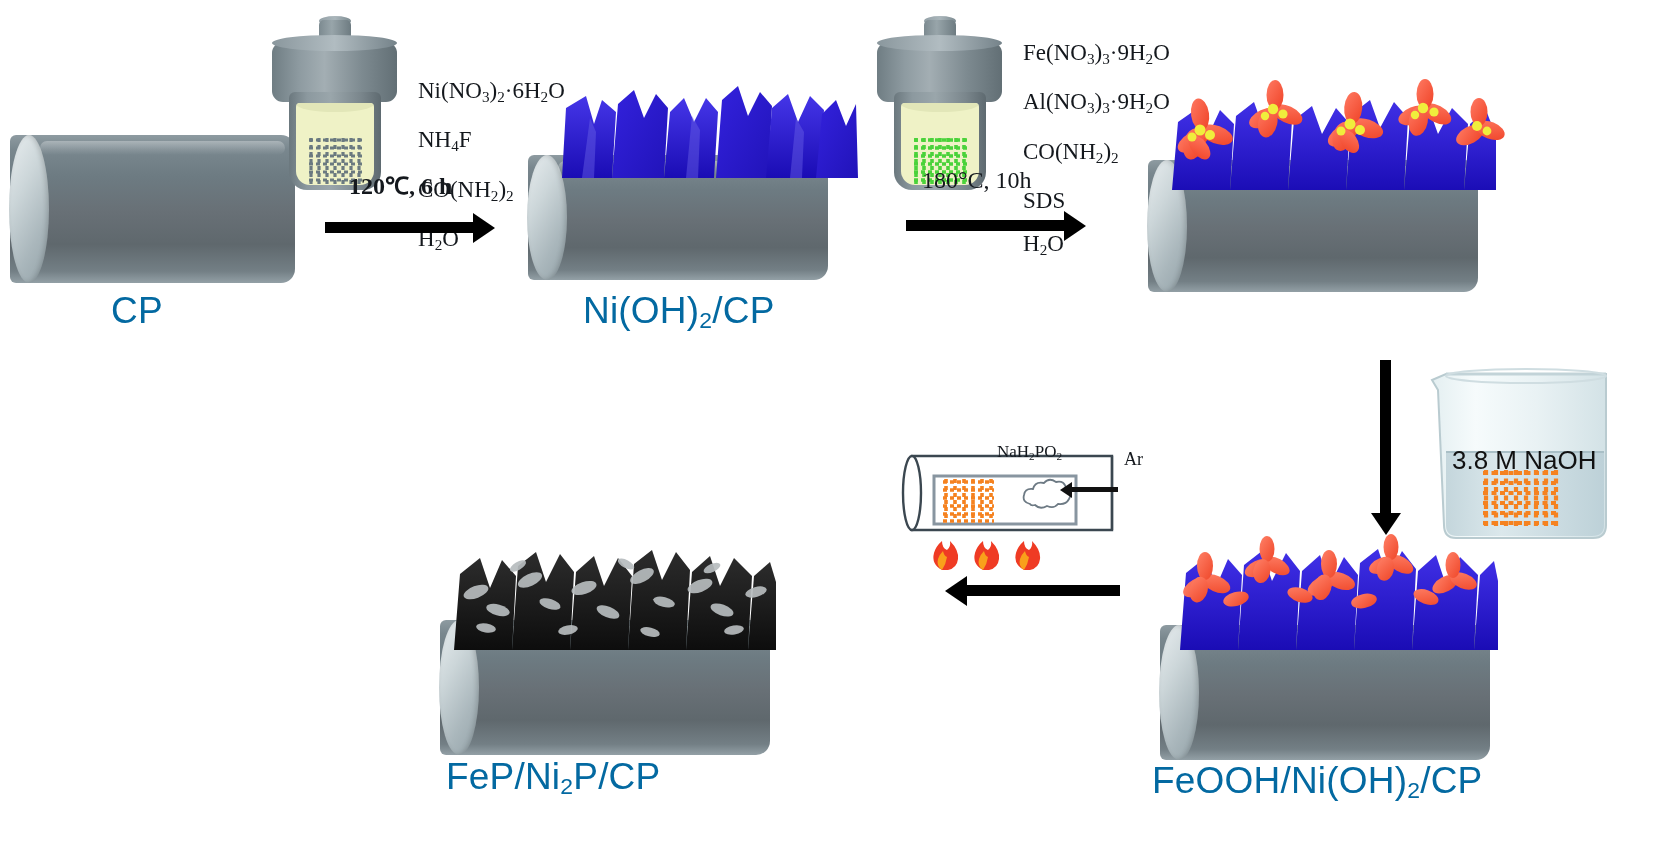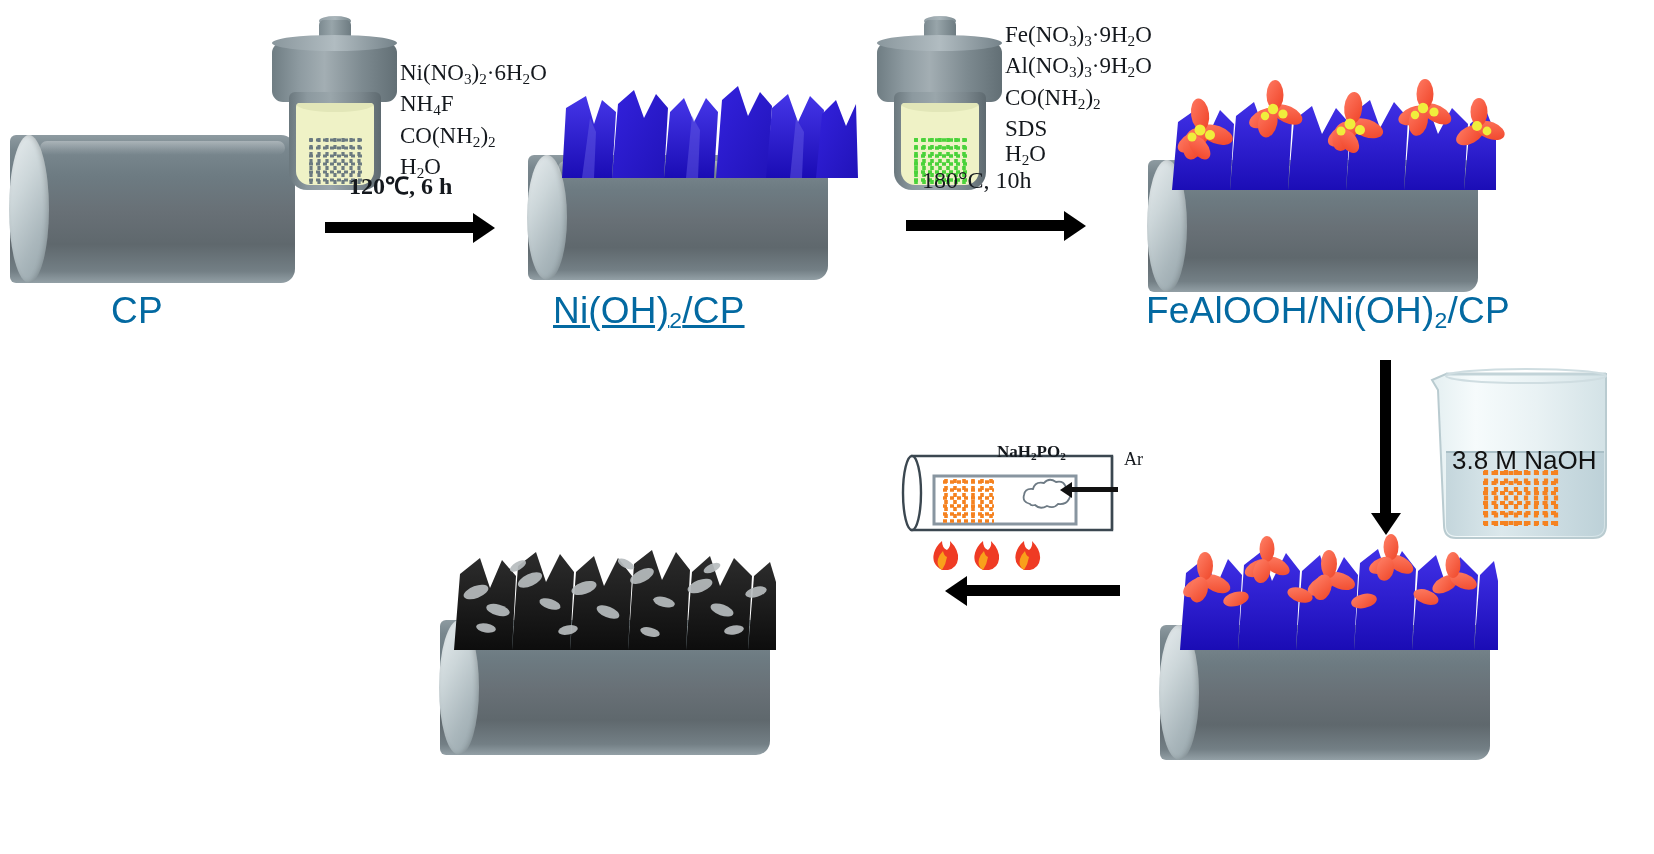--- a/index.html
+++ b/index.html
@@ -3,21 +3,21 @@
 <meta charset="utf-8">
 <style>
   html,body{margin:0;padding:0;background:#ffffff;}
   body{width:1654px;height:854px;position:relative;overflow:hidden;
        font-family:"Liberation Serif",serif;color:#111;}
   .stage{position:absolute;left:0;top:0;width:1654px;height:854px;}
 
   
   .reagents{position:absolute;font-family:"Liberation Serif",serif;font-size:23px;
             line-height:25px;color:#14181d;white-space:nowrap;}
-  .reagents div{margin:0;padding:0;}
+  .reagents div{margin:18px;padding:0;}
   .reagents sub{font-size:0.66em;vertical-align:-0.28em;}
   .cond{position:absolute;font-family:"Liberation Serif",serif;font-size:24px;
         color:#14181d;white-space:nowrap;}
   .caption{position:absolute;font-family:"Liberation Sans",sans-serif;
            font-size:37px;color:#0369a1;white-space:nowrap;letter-spacing:.2px;}
   .caption sub{font-size:0.62em;vertical-align:-0.22em;}
 
   
   .arrow-h{position:absolute;height:11px;background:#000;}
   .arrow-h:after{content:"";position:absolute;right:-20px;top:-9.5px;
@@ -70,21 +70,21 @@
                  #7a868c 78%,#5e6a70 100%);}
   .auto .liquid{position:absolute;left:7px;right:7px;bottom:5px;
       border-radius:4px 4px 14px 14px;overflow:hidden;}
   .auto .liq-top{position:absolute;left:0;right:0;top:-7px;height:16px;
       border-radius:50%;background:#e2e6b8;}
 
   
   .beaker{position:absolute;}
 
   
-  .furnace{position:absolute;font-weight:bold;}
+  .furnace{position:absolute;}
 
   
   .grow{position:absolute;}
   svg{display:block;overflow:visible;}
 </style>
 </head>
 <body>
 
 <div class="stage">
 
@@ -168,21 +168,21 @@
       <path d="M156,100 L162,22 L178,8 L188,38 L200,14 L212,28 L208,100 Z" fill="url(#blu2)"></path>
       <path d="M206,100 L212,30 L228,16 L238,44 L250,18 L264,32 L260,100 Z"></path>
       <path d="M256,100 L262,36 L276,22 L286,48 L296,26 L298,100 Z" fill="url(#blu2)"></path>
     </g>
     <g fill="#6a62e6" opacity=".45">
       <path d="M22,100 L30,40 L36,54 L34,100 Z"></path>
       <path d="M126,100 L132,38 L140,52 L138,100 Z"></path>
       <path d="M230,100 L236,40 L244,54 L242,100 Z"></path>
     </g>
   </svg>
-  <div class="caption" style="left:553px;top:290px;text-decoration:underline;">
+  <div class="caption" style="left:583px;top:290px;">
     <span>Ni(OH)</span><sub>2</sub><span>/CP</span>
   </div>
 
   <div class="auto" style="left:877px;top:8px;width:125px;height:185px;">
     <div class="knob-top" style="top:8px;"></div>
     <div class="knob" style="top:12px;"></div>
     <div class="lid" style="top:34px;"></div>
     <div class="lid-top" style="top:27px;"></div>
     <div class="vessel" style="top:84px;width:92px;height:98px;">
       <div class="liquid" style="height:82px;background:#eff2c6;">
@@ -294,23 +294,20 @@
       </g>
       <g transform="translate(312,54)">
         <ellipse cx="-14" cy="5" rx="15" ry="8.5" fill="url(#pet)" transform="rotate(-28)"></ellipse>
         <ellipse cx="12" cy="2" rx="15" ry="8.5" fill="url(#pet)" transform="rotate(22)"></ellipse>
         <ellipse cx="-1" cy="-12" rx="8.5" ry="14" fill="url(#pet)"></ellipse>
         <circle cx="-3" cy="2" r="5" fill="#f0ee3c"></circle>
           <circle cx="7" cy="7" r="4.4" fill="#f0ee3c"></circle>
       </g>
     </g>
   </svg>
-  <div class="caption" style="left:1146px;top:290px;">
-    <span>FeAlOOH/Ni(OH)</span><sub>2</sub><span>/CP</span>
-  </div>
 
   <div class="arrow-v" style="left:1380px;top:360px;height:155px;"></div>
 
   <div class="beaker" style="left:1430px;top:360px;">
     <svg width="190" height="185">
       <defs>
         <linearGradient id="glass" x1="0" y1="0" x2="1" y2="0">
           <stop offset="0" stop-color="#e4eff1"></stop>
             <stop offset="0.25" stop-color="#f6fbfc"></stop>
           <stop offset="0.6" stop-color="#e9f2f4"></stop>
@@ -414,20 +411,23 @@
           <ellipse cx="0" cy="0" rx="13" ry="7" transform="rotate(18)"></ellipse>
         </g>
       <g transform="translate(186,76)">
           <ellipse cx="0" cy="0" rx="13" ry="7" transform="rotate(-12)"></ellipse>
         </g>
       <g transform="translate(248,72)">
           <ellipse cx="0" cy="0" rx="13" ry="7" transform="rotate(20)"></ellipse>
         </g>
     </g>
   </svg>
+  <div class="caption" style="left:1152px;top:760px;">
+    <span>FeOOH/Ni(OH)</span><sub>2</sub><span>/CP</span>
+  </div>
 
   <div class="arrow-h left" style="left:965px;top:585px;width:155px;"></div>
 
   <div class="furnace" style="left:890px;top:438px;">
     <svg width="240" height="110">
 
       <path d="M22,18 L222,18 L222,92 L22,92 Z" fill="#ffffff" stroke="#3b4750" stroke-width="2.4"></path>
       <ellipse cx="22" cy="55" rx="9" ry="37" fill="#ffffff" stroke="#3b4750" stroke-width="2.4"></ellipse>
       <path d="M222,18 L222,92" stroke="#3b4750" stroke-width="2.4" fill="none"></path>
 
@@ -510,14 +510,17 @@
       <ellipse cx="306" cy="72" rx="11" ry="5" transform="rotate(-16 306 72)"></ellipse>
       <ellipse cx="36" cy="108" rx="10" ry="4.5" transform="rotate(10 36 108)"></ellipse>
       <ellipse cx="118" cy="110" rx="10" ry="4.5" transform="rotate(-12 118 110)"></ellipse>
       <ellipse cx="200" cy="112" rx="10" ry="4.5" transform="rotate(14 200 112)"></ellipse>
       <ellipse cx="284" cy="110" rx="10" ry="4.5" transform="rotate(-10 284 110)"></ellipse>
       <ellipse cx="68" cy="46" rx="9" ry="4" transform="rotate(-30 68 46)"></ellipse>
       <ellipse cx="176" cy="44" rx="9" ry="4" transform="rotate(28 176 44)"></ellipse>
       <ellipse cx="262" cy="48" rx="9" ry="4" transform="rotate(-24 262 48)"></ellipse>
     </g>
   </svg>
+  <div class="caption" style="left:446px;top:756px;">
+    <span>FeP/Ni</span><sub>2</sub><span>P/CP</span>
+  </div>
 
 </div>
 
 </body></html>

